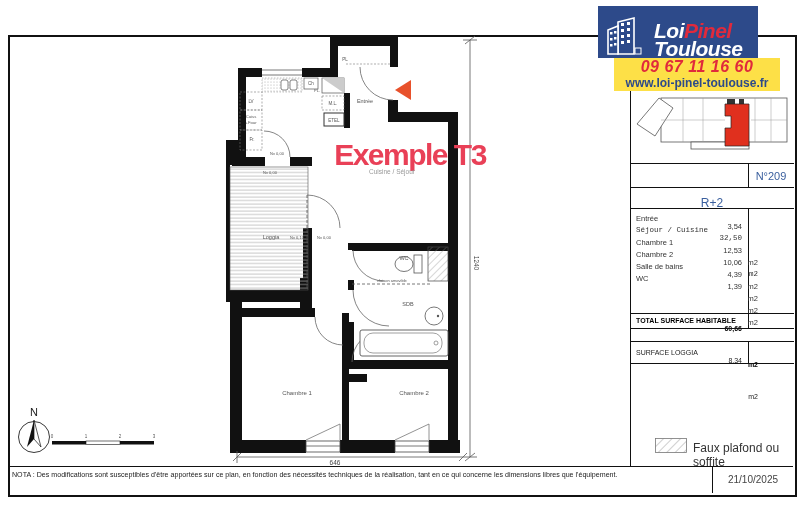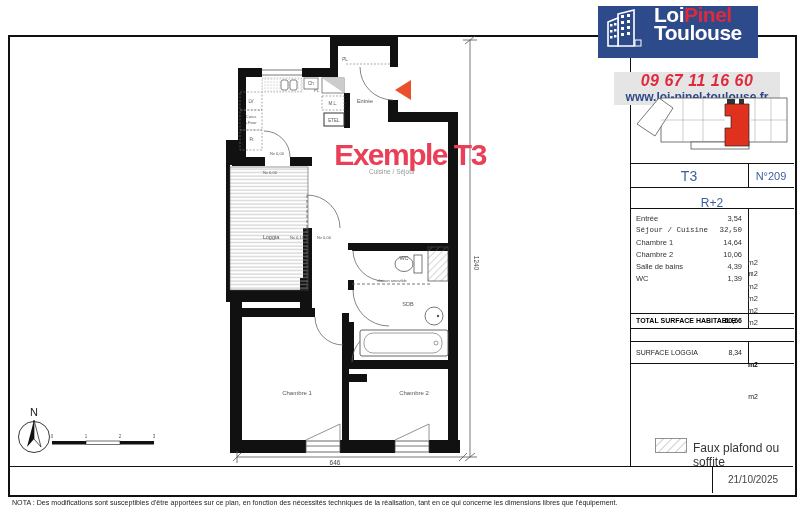--- a/index.html
+++ b/index.html
@@ -4,27 +4,27 @@
 <style>
   html,body{margin:0;padding:0;background:#fff;}
   #page{position:relative;width:800px;height:529px;background:#fff;overflow:hidden;
         font-family:"Liberation Sans",sans-serif;}
   .abs{position:absolute;}
   
   .cellline{background:#111;}
   .blue{color:#3a5f9e;}
   .roomrow{position:absolute;left:636px;width:152px;height:11px;font-size:7.5px;color:#333;}
   .roomrow .rl{position:absolute;left:0;top:0;}
-  .roomrow .rv{position:absolute;right:46px;top:0;text-align:center;}
+  .roomrow .rv{position:absolute;right:46px;top:8px;text-align:center;}
   .roomrow .ru{position:absolute;right:30px;top:0;margin-top:44px;}
   
-  #logobox{background:#2d4a8a;display:flex;align-items:flex-start;}
+  #logobox{background:#2d4a8a;display:flex;align-items:flex-end;font-style:italic;}
   .brandline{line-height:18px;font-weight:bold;letter-spacing:-0.5px;}
   
-  #nota{font-size:7.1px;color:#222;line-height:9.6px;margin-top:28px;}
+  #nota{font-size:7.1px;color:#222;line-height:9.6px;}
   #datecell{font-size:10px;color:#444;display:flex;align-items:center;justify-content:center;}
   svg text{font-family:"Liberation Sans",sans-serif;}
 </style>
 </head>
 <body>
 
 <div id="page">
 
   <div class="abs" style="left:8px;top:35px;width:785px;height:458px;border:2px solid #111;"></div>
 
@@ -214,21 +214,21 @@
         <rect x="31" y="34" width="6" height="6" stroke="#fff" fill="#2d4a8a"></rect>
       </g>
     </svg>
     <div style="margin-left:8px;">
       <div class="brandline" style="font-size:21px;">
         <span style="color:#fff;">Loi</span><span style="color:#e02a3c;">Pinel</span>
       </div>
       <div class="brandline" style="font-size:21px;color:#fff;">Toulouse</div>
     </div>
   </div>
-  <div class="abs" style="left:614px;top:72px;width:166px;height:33px;background:#e5e5e5;text-align:center;">
+  <div class="abs" style="left:614px;top:58px;width:166px;height:33px;background:#fde047;text-align:center;">
     <div style="font-size:16px;font-weight:bold;font-style:italic;color:#e02a3c;letter-spacing:0.5px;">09 67 11 16 60</div>
     <div style="font-size:12px;font-weight:bold;color:#2d4a8a;">www.loi-pinel-toulouse.fr</div>
   </div>
 
   <svg class="abs" style="left:633px;top:90px;" width="160" height="68" viewBox="0 0 160 68">
     <g fill="#fff" stroke="#555" stroke-width="0.8">
       <rect x="28" y="8" width="126" height="44"></rect>
       <polygon points="4,34 26,8 40,18 22,46"></polygon>
       <rect x="58" y="52" width="58" height="7"></rect>
     </g>
@@ -241,41 +241,40 @@
         <line x1="118" y1="30" x2="154" y2="30"></line>
     </g>
     <g fill="#333">
       <rect x="94" y="9" width="8" height="5"></rect>
         <rect x="106" y="9" width="5" height="5"></rect>
     </g>
     <polygon points="92,14 116,14 116,56 92,56 92,38 98,38 98,26 92,26" fill="#e0301e" stroke="#222" stroke-width="0.7"></polygon>
   </svg>
 
   <div class="abs cellline" style="left:630px;top:163px;width:164px;height:1px;"></div>
-  <div class="abs blue" style="left:630px;top:164px;width:118px;height:23px;font-size:14px;display:flex;align-items:center;justify-content:center;">T3</div>
   <div class="abs cellline" style="left:748px;top:163px;width:1px;height:24px;"></div>
   <div class="abs blue" style="left:748px;top:164px;width:46px;height:23px;font-size:11px;display:flex;align-items:center;justify-content:center;">N°209</div>
   <div class="abs cellline" style="left:630px;top:187px;width:164px;height:1px;"></div>
   <div class="abs blue" style="left:630px;top:193px;width:164px;height:20px;font-size:12px;display:flex;align-items:center;justify-content:center;">R+2</div>
   <div class="abs cellline" style="left:630px;top:208px;width:164px;height:1px;"></div>
   <div class="abs cellline" style="left:748px;top:208px;width:1px;height:120px;"></div>
 
   <div class="roomrow" style="top:214px;">
     <span class="rl">Entrée</span>
       <span class="rv">3,54</span>
       <span class="ru">m2</span>
     </div>
   <div class="roomrow" style="top:226px;font-family:Liberation Mono, monospace;">
     <span class="rl">Séjour / Cuisine</span>
       <span class="rv">32,50</span>
       <span class="ru">m2</span>
     </div>
   <div class="roomrow" style="top:238px;">
     <span class="rl">Chambre 1</span>
-      <span class="rv">14,64</span>
+      <span class="rv">12,53</span>
       <span class="ru">m2</span>
     </div>
   <div class="roomrow" style="top:250px;">
     <span class="rl">Chambre 2</span>
       <span class="rv">10,06</span>
       <span class="ru">m2</span>
     </div>
   <div class="roomrow" style="top:262px;">
     <span class="rl">Salle de bains</span>
       <span class="rv">4,39</span>

